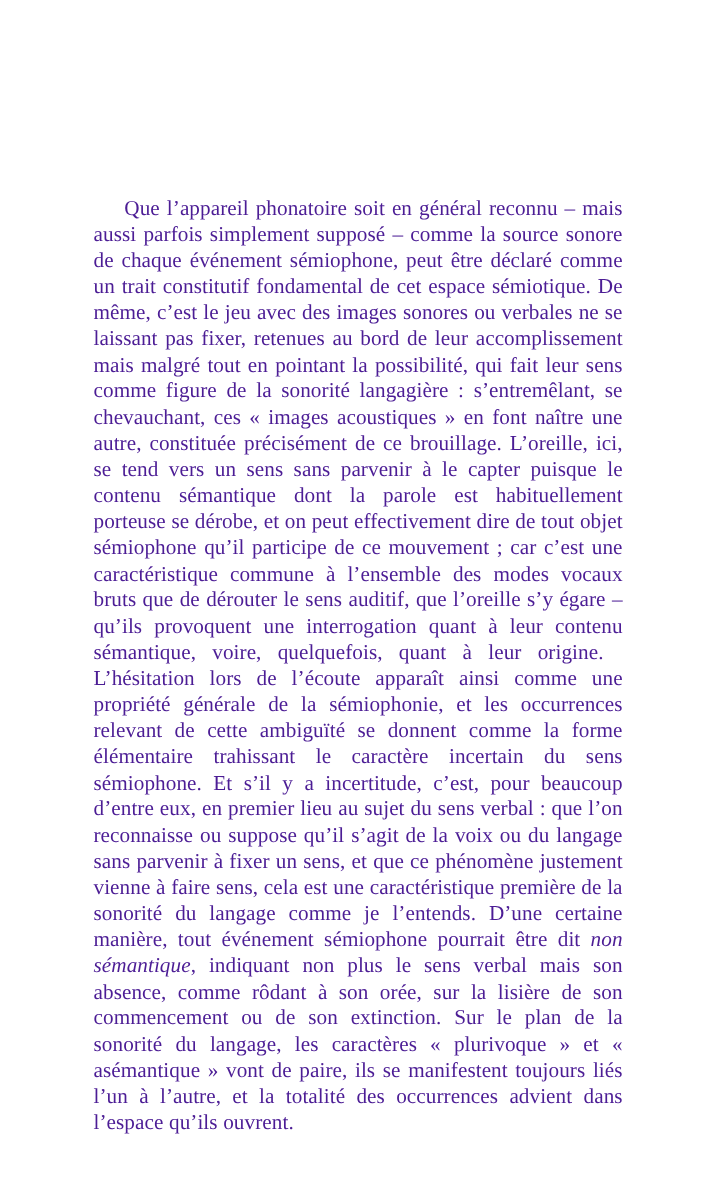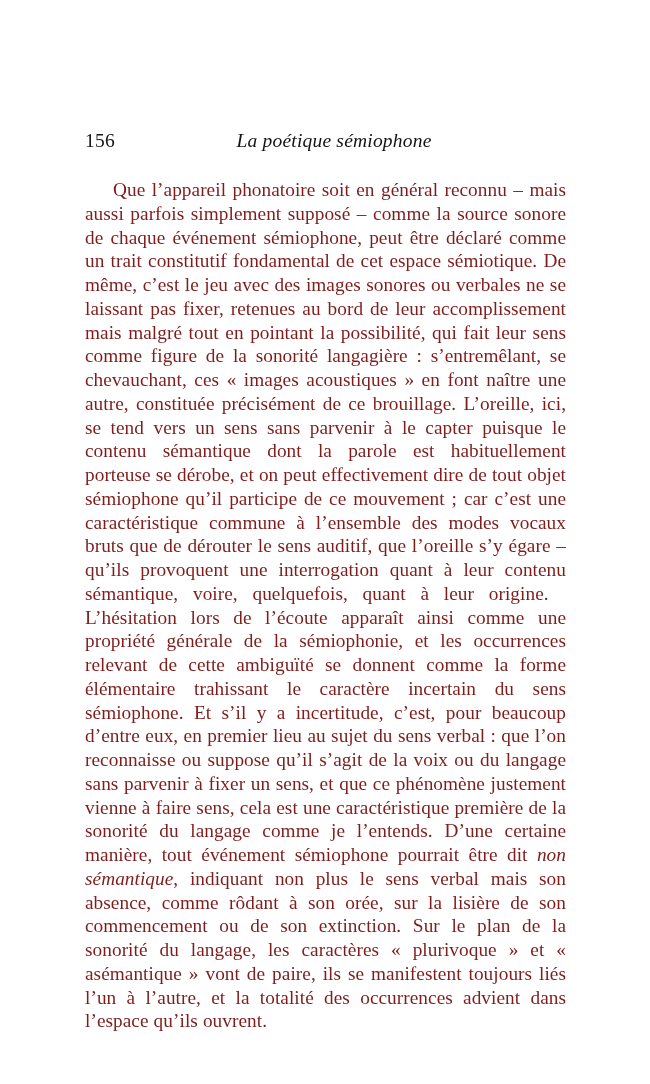--- a/index.html
+++ b/index.html
@@ -64,21 +64,21 @@
     top: 178px;
     width: 481px;
   }
 
   .para {
     margin: 0;
     font-size: 19.3px;
     line-height: 23.75px;
     text-align: justify;
     text-justify: inter-word;
-    color: #7f1d1d;
+    color: #4c1d95;
     letter-spacing: 0.05px;
     word-spacing: 0.2px;
     hyphens: none;
   }
   .para.indent {
     text-indent: 28px;
   }
   
   .para::after {
     content: "";
@@ -94,22 +94,18 @@
   .sentence-gap {
     display: inline-block;
     width: 0.9em;
   }
 </style>
 </head>
 <body style="background: rgb(255, 255, 255); color: rgb(17, 17, 17);">
 
 <div class="page">
 
-  <div class="header">
-    <span class="folio">156</span>
-    <span class="running-title">La poétique sémiophone</span>
-  </div>
 
   <div class="bodyblock">
     <p class="para indent noforce"><span>Que l’appareil phonatoire soit en général reconnu – mais aussi parfois simplement supposé – comme la source sonore de chaque événement sémiophone, peut être déclaré comme un trait constitutif fondamental de cet espace sémiotique. De même, c’est le jeu avec des images sonores ou verbales ne se laissant pas fixer, retenues au bord de leur accomplissement mais malgré tout en pointant la possibilité, qui fait leur sens comme figure de la sonorité langagière : s’entremêlant, se chevauchant, ces « images acoustiques » en font naître une autre, constituée précisément de ce brouillage. L’oreille, ici, se tend vers un sens sans parvenir à le capter puisque le contenu sémantique dont la parole est habituellement porteuse se dérobe, et on peut effectivement dire de tout objet sémiophone qu’il participe de ce mouvement ; car c’est une caractéristique commune à l’ensemble des modes vocaux bruts que de dérouter le sens auditif, que l’oreille s’y égare – qu’ils provoquent une interrogation quant à leur contenu sémantique, voire, quelquefois, quant à leur origine.</span><span class="sentence-gap"></span><span>L’hésitation lors de l’écoute apparaît ainsi comme une propriété générale de la sémiophonie, et les occurrences relevant de cette ambiguïté se donnent comme la forme élémentaire trahissant le caractère incertain du sens sémiophone. Et s’il y a incertitude, c’est, pour beaucoup d’entre eux, en premier lieu au sujet du sens verbal : que l’on reconnaisse ou suppose qu’il s’agit de la voix ou du langage sans parvenir à fixer un sens, et que ce phénomène justement vienne à faire sens, cela est une caractéristique première de la sonorité du langage comme je l’entends. D’une certaine manière, tout événement sémiophone pourrait être dit </span><em class="ital">non sémantique</em><span>, indiquant non plus le sens verbal mais son absence, comme rôdant à son orée, sur la lisière de son commencement ou de son extinction. Sur le plan de la sonorité du langage, les caractères « plurivoque » et « asémantique » vont de paire, ils se manifestent toujours liés l’un à l’autre, et la totalité des occurrences advient dans l’espace qu’ils ouvrent.</span></p>
   </div>
 
 </div>
 
 </body></html>

